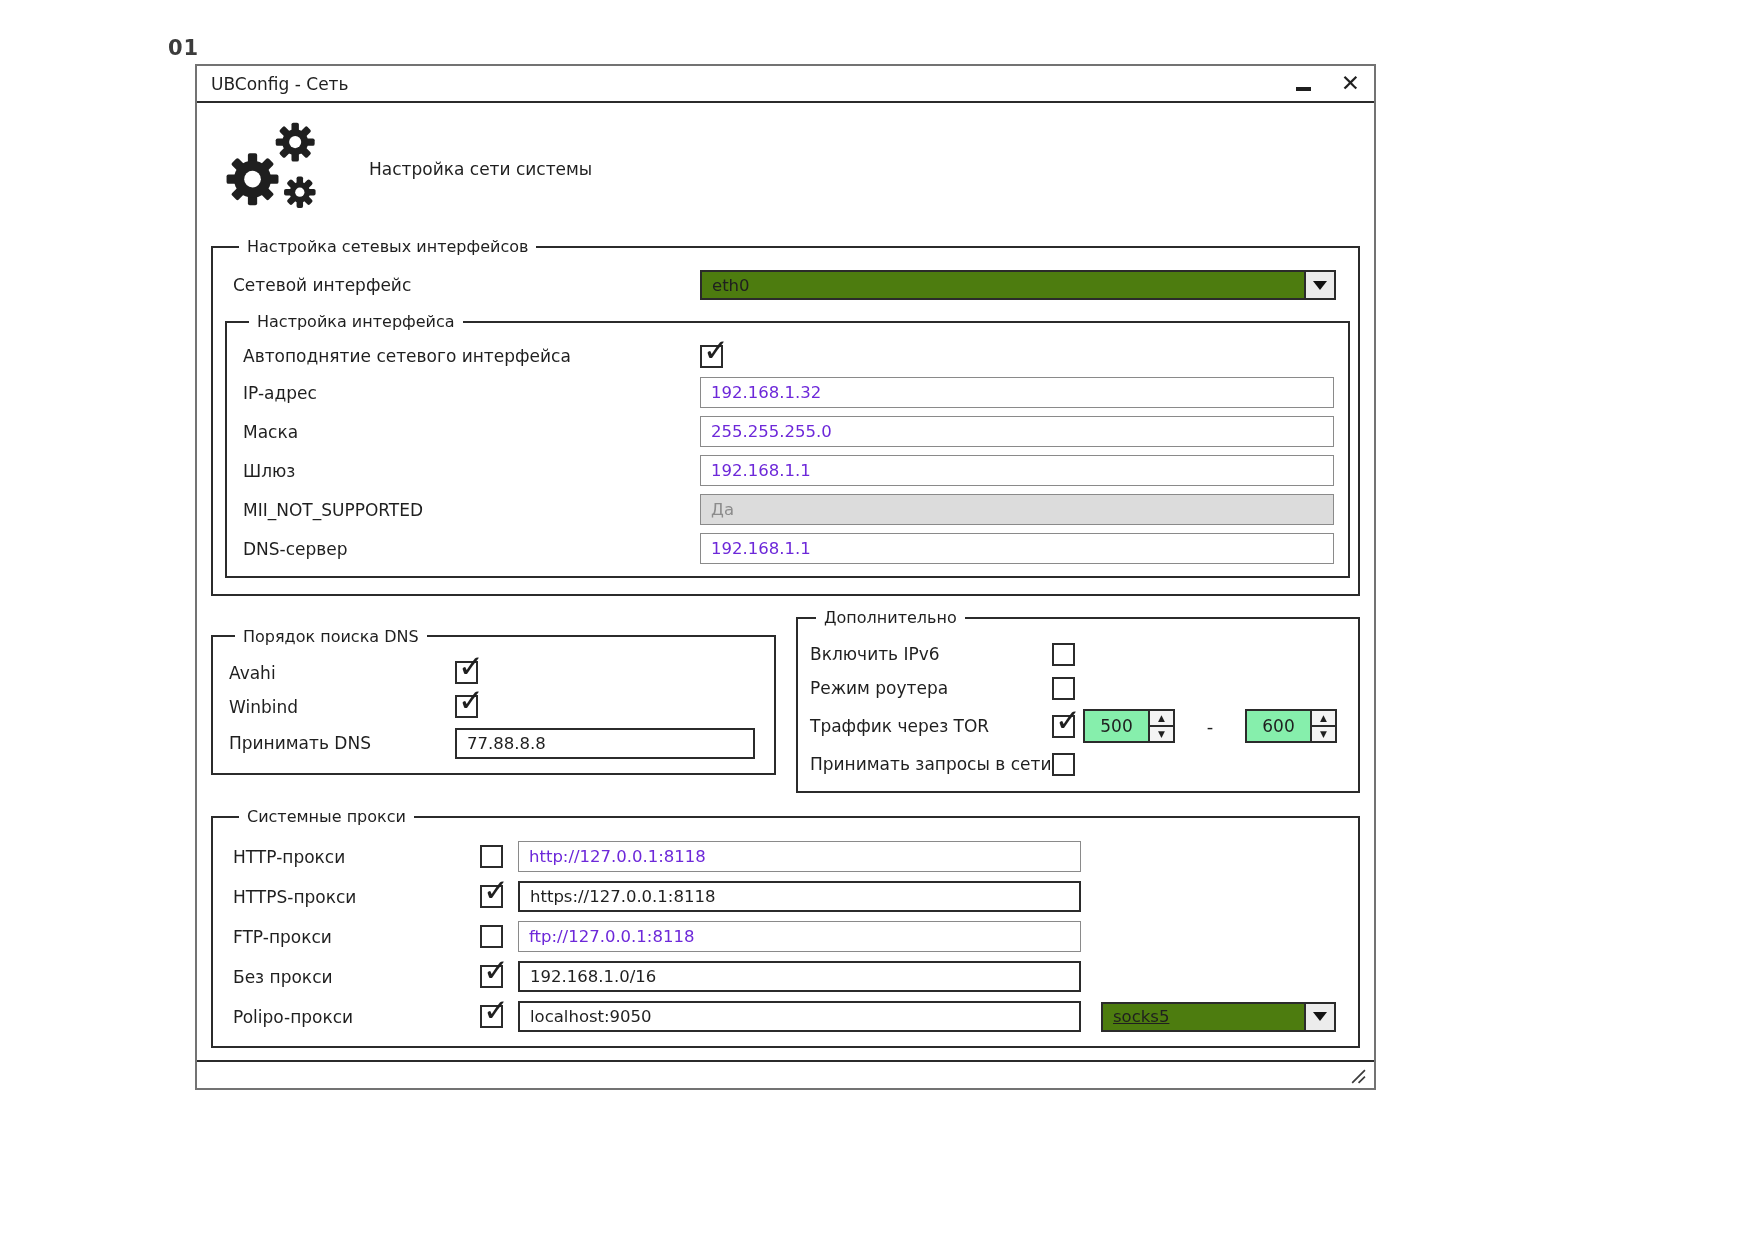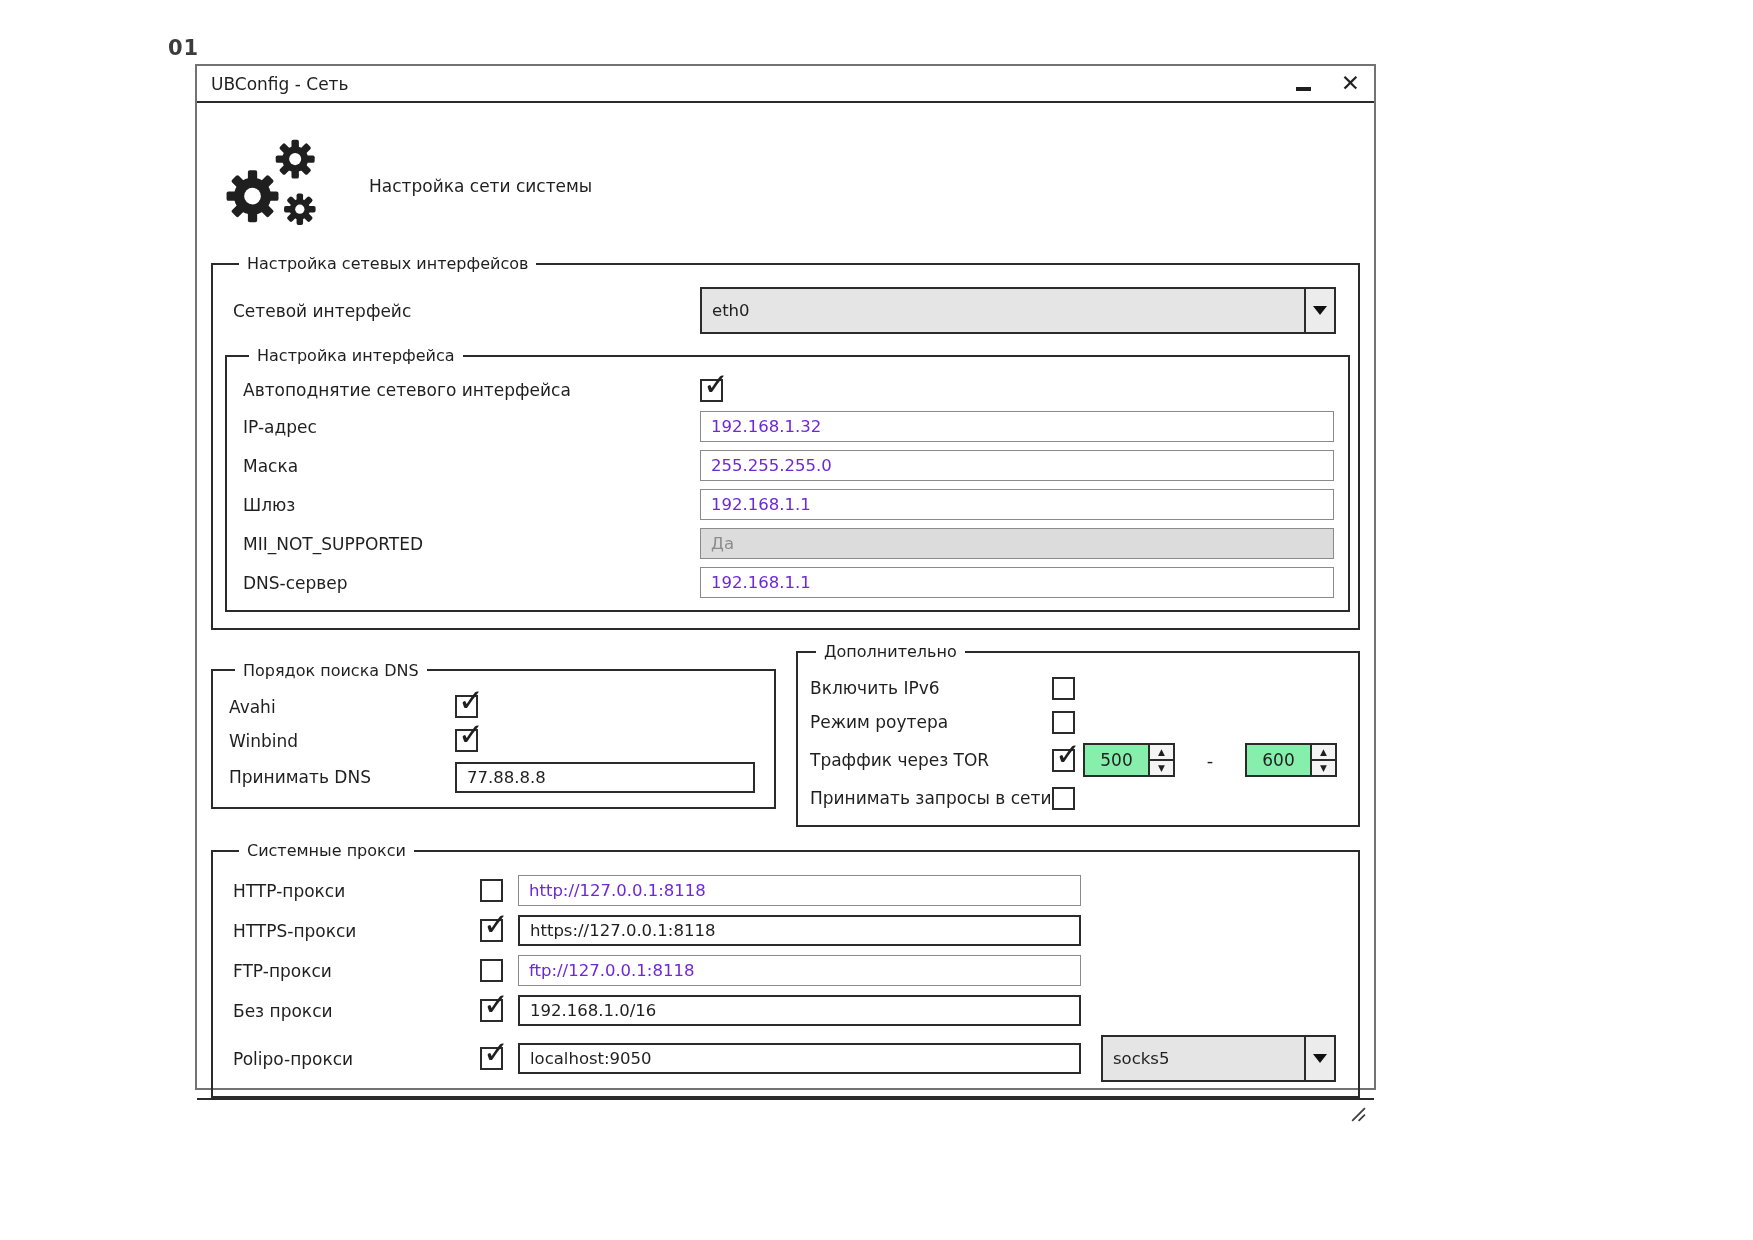--- a/index.html
+++ b/index.html
@@ -13,21 +13,21 @@
   .window { position:absolute; left:195px; top:64px; width:1181px; height:1026px;
             border:2px solid #737373; background:#fff; display:flex; flex-direction:column; }
 
   .titlebar { height:37px; border-bottom:2px solid #2b2b2b; display:flex; align-items:center; padding:0 14px; flex:none; }
   .title { font-size:17px; }
   .win-controls { margin-left:auto; display:flex; align-items:center; gap:30px; }
   .min-btn { display:inline-flex; align-items:flex-end; height:20px; cursor:default; }
   .min-bar { width:15px; height:4px; background:#1f1f1f; display:inline-block; margin-bottom:3px; }
   .close-btn { font-size:23px; line-height:1; cursor:default; }
 
-  .body { flex:1; display:flex; flex-direction:column; padding:21px 14px 0 14px; }
+  .body { flex:1; display:flex; flex-direction:column; padding:4px 14px 0 14px; }
 
   .header-row { display:flex; align-items:center; height:116px; margin:4px 0 8px 10px; flex:none; }
   .gears { width:102px; height:102px; flex:none; }
   .subtitle { font-size:17px; margin-left:46px; }
 
   fieldset { border:2px solid #2b2b2b; padding:6px 22px 14px 20px; min-width:0; }
   legend { font-size:16px; padding:0 8px; margin-left:6px; }
 
   .row { display:flex; align-items:center; margin-top:8px; min-height:26px; }
   .lbl { font-size:17px; flex:none; }
@@ -36,22 +36,22 @@
   .w226 { width:226px; }
   .w242 { width:242px; }
   .w247 { width:247px; }
 
   .field { height:31px; border:1.8px solid #555; background:#fff; font-family:inherit;
            font-size:16.5px; color:#1f1f1f; padding:0 10px; outline:none; flex:1; min-width:0; }
   .field.dim { color:#6d28d9; border-color:#8a8a8a; }
   .field.strong { border-color:#2b2b2b; border-width:2px; }
   .field.disabled { background:#dcdcdc; color:#8c8c8c; border-color:#8a8a8a; }
 
-  .combo { height:47px; border:2px solid #2b2b2b; background:#e5e5e5; display:flex; align-items:stretch; flex:1; min-width:0; }
-  .combo.fixed { flex:none; }
+  .combo { height:30px; border:2px solid #2b2b2b; background:#4d7c0f; display:flex; align-items:stretch; flex:1; min-width:0; }
+  .combo.fixed { flex:none;text-decoration:underline; }
   .combo-val { flex:1; display:flex; align-items:center; padding:0 10px; font-size:16.5px; }
   .combo-btn { width:30px; border-left:2px solid #2b2b2b; background:#ececec; display:flex; align-items:center; justify-content:center; cursor:default; }
   .tri { width:0; height:0; border-left:7px solid transparent; border-right:7px solid transparent; border-top:9px solid #111; }
 
   .checkbox { width:23px; height:23px; border:2px solid #2b2b2b; background:#fff; position:relative; flex:none; cursor:default; }
   .chk { display:none; font-style:normal; }
   .checkbox.checked .chk { display:block; position:absolute; left:1px; top:-15px; font-size:31px; color:#1f1f1f; }
 
   .spin { width:92px; height:34px; border:2px solid #2b2b2b; display:flex; flex:none; background:#86efac; }
   .spin-val { flex:1; display:flex; align-items:center; justify-content:center; font-size:17px; }

